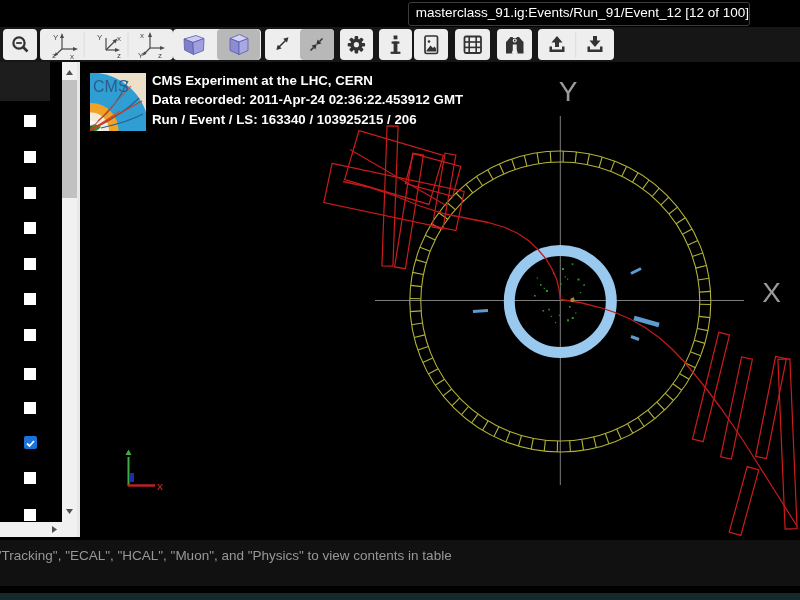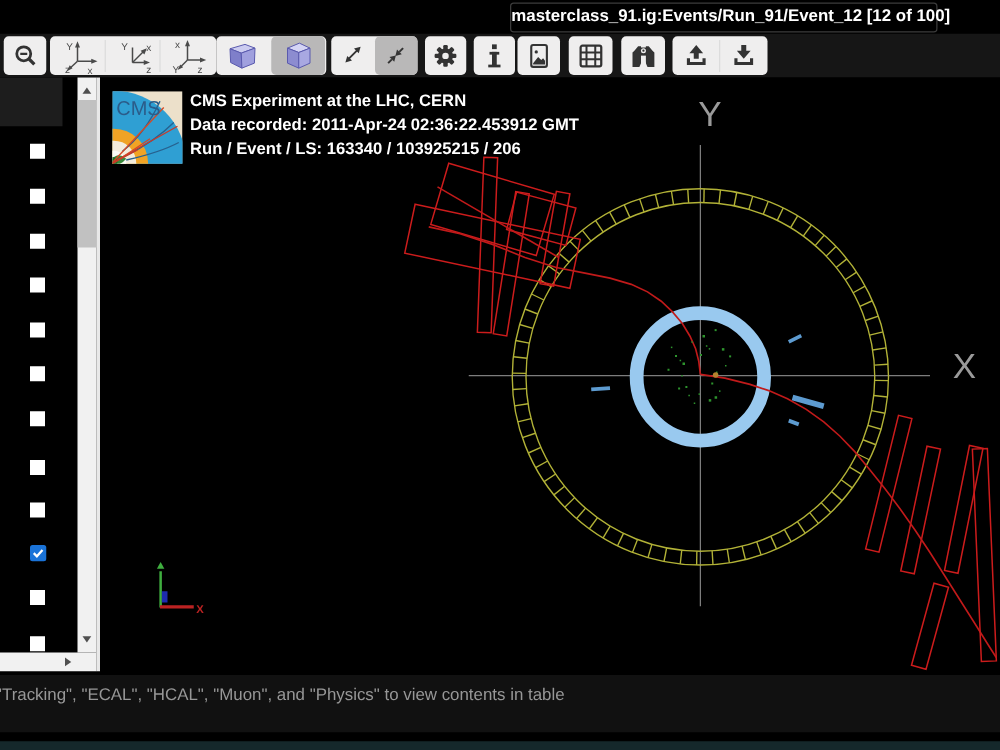--- a/index.html
+++ b/index.html
@@ -1,21 +1,21 @@
 <!DOCTYPE html>
 <html><head>
 <meta charset="utf-8">
 <style>
   html,body{margin:0;padding:0;width:800px;height:600px;overflow:hidden;background:#000;
     font-family:"Liberation Sans",sans-serif;}
   #app{position:absolute;top:0;left:0;width:800px;height:600px;background:#000;}
   
   #titlebox{position:absolute;left:408px;top:2px;width:340px;height:22px;
     border:1px solid #3c3c3c;border-radius:3px;color:#fff;font-size:13.5px;
-    line-height:20px;text-align:right;white-space:nowrap;font-weight:bold;}
+    line-height:20px;text-align:right;white-space:nowrap;}
   
   #toolbar{position:absolute;left:0;top:27px;width:800px;height:35px;background:#161616;}
   .btn{position:absolute;top:1.5px;height:31.5px;background:#efeeee;border-radius:4px;}
   .btn.sel{background:#b9b8b8;}
   .btn svg{position:absolute;left:0;top:0;}
   
   #sidebar{position:absolute;left:0;top:62px;width:80px;height:478px;background:#000;}
   #sbdark{position:absolute;left:0;top:0;width:50px;height:39px;background:#1d1d1d;}
   .cb{position:absolute;left:24px;width:12px;height:12px;background:#fff;}
   .cbchk{position:absolute;left:24px;width:13px;height:13px;background:#1a73d8;border-radius:2px;}

